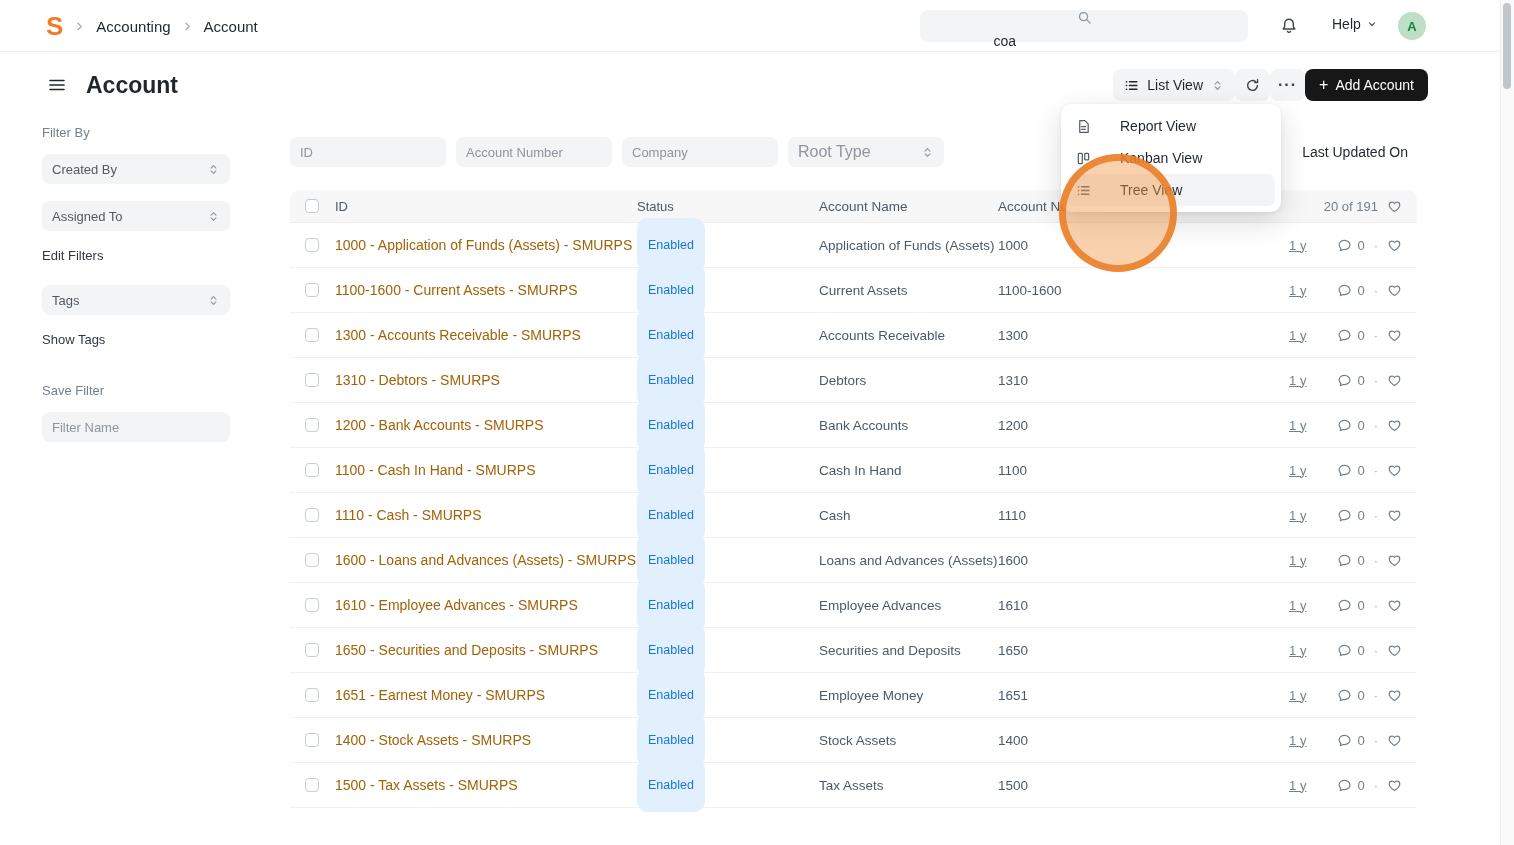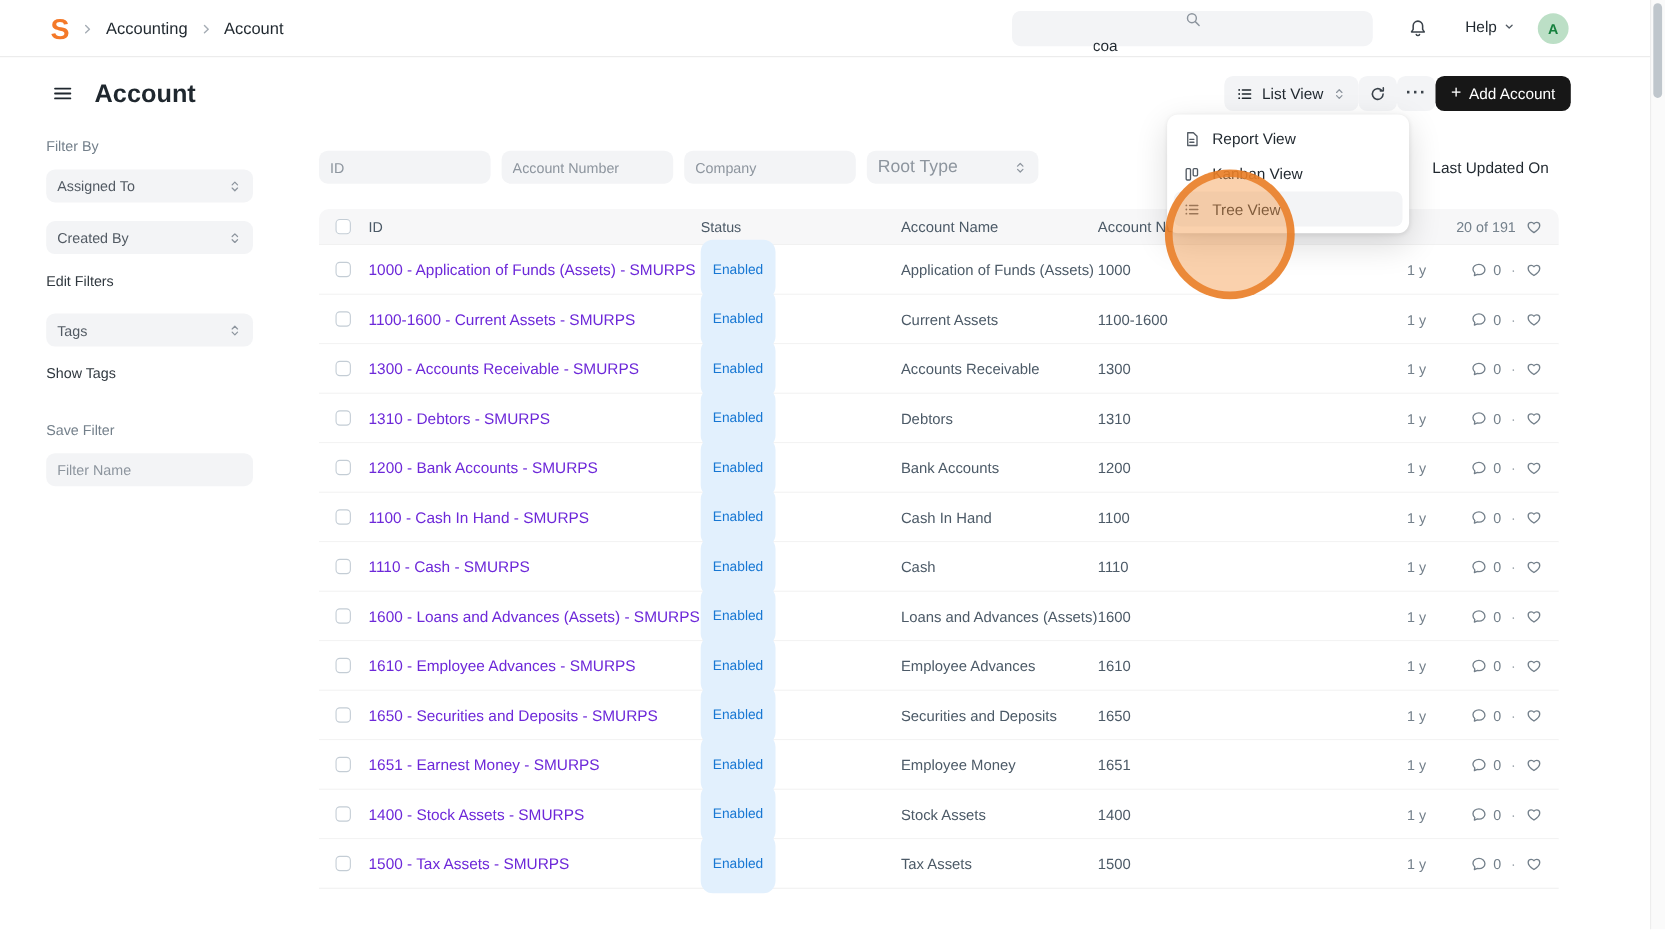--- a/index.html
+++ b/index.html
@@ -105,42 +105,42 @@
   .t-row {
     height: 45px; border-bottom: 1px solid #f0f0f1;
     display: flex; align-items: center; padding: 0 15px; background: #fff; cursor: pointer;
   }
   .c-check { width: 30px; flex: none; }
   .c-check input {
     appearance: none; -webkit-appearance: none; width: 14px; height: 14px;
     border: 1.5px solid #c4cdd5; border-radius: 4px; background: #fff; cursor: pointer; display: block;
   }
   .c-id { width: 302px; flex: none; overflow: hidden; white-space: nowrap; }
-  .t-row .c-id { font-size: 14px; font-weight: 500; color: #6d28d9; }
+  .t-row .c-id { font-size: 14px; font-weight: 500; color: #a16207; }
   .c-status { width: 182px; flex: none; }
   .c-name { width: 179px; flex: none; overflow: hidden; white-space: nowrap; text-overflow: ellipsis; font-size: 13.5px; color: #4c5a67; }
   .c-number { flex: 1; font-size: 13.5px; color: #4c5a67; overflow: hidden; white-space: nowrap; }
   .c-meta { flex: none; display: flex; align-items: center; gap: 9px; color: #74808b; font-size: 13px; }
   .badge {
     display: inline-block; background: #e2f0fd; color: #1777d3;
     font-size: 12.5px; padding: 20px 11px; border-radius: 11px;
   }
-  .updated { margin-right: 32px; }
+  .updated { margin-right: 22px; text-decoration: underline; }
   .comment-group { display: flex; align-items: center; gap: 5px; cursor: pointer; color: #74808b; }
   .dot-sep { color: #9aa2aa; }
   .heart-btn { color: #74808b; cursor: pointer; }
 
   
   .dropdown {
     position: absolute; left: 1061px; top: 104px; width: 220px; z-index: 40;
     background: #fff; border-radius: 10px; padding: 6px;
     box-shadow: 0 1px 4px rgba(0,0,0,.08), 0 10px 30px rgba(0,0,0,.14);
   }
   .menu-item {
-    height: 32px; display: flex; align-items: center; gap: 11px; padding: 0 9px;
+    height: 32px; display: flex; align-items: center; gap: 29px; padding: 0 9px;
     border-radius: 7px; font-size: 14px; color: #1f272e; cursor: pointer;
   }
   .menu-item.active { background: #f3f4f6; }
   .menu-icon { color: #525a63; flex: none; }
 
   
   .click-circle {
     position: absolute; left: 1059px; top: 154px; width: 118px; height: 118px;
     border-radius: 50%; background: rgba(243, 152, 74, 0.45);
     border: 7px solid rgba(233, 124, 37, 0.85); z-index: 50; pointer-events: none;
@@ -247,31 +247,31 @@
       <span class="plus">+</span>
       <span>Add Account</span>
     </button>
   </div>
 </div>
 
 <div class="sidebar">
   <div class="side-label">Filter By</div>
 
   <div class="side-pill">
-    <span>Assigned To</span>
+    <span>Created By</span>
     <span class="caret">
       <svg width="13" height="13" viewBox="0 0 16 16" fill="none" stroke="currentColor" stroke-width="1.4" stroke-linecap="round" stroke-linejoin="round">
           <path d="M5 6.2l3-3 3 3"></path>
           <path d="M5 9.8l3 3 3-3"></path>
         </svg>
     </span>
   </div>
 
   <div class="side-pill">
-    <span>Created By</span>
+    <span>Assigned To</span>
     <span class="caret">
       <svg width="13" height="13" viewBox="0 0 16 16" fill="none" stroke="currentColor" stroke-width="1.4" stroke-linecap="round" stroke-linejoin="round">
           <path d="M5 6.2l3-3 3 3"></path>
           <path d="M5 9.8l3 3 3-3"></path>
         </svg>
     </span>
   </div>
 
   <div class="side-link">Edit Filters</div>
 

